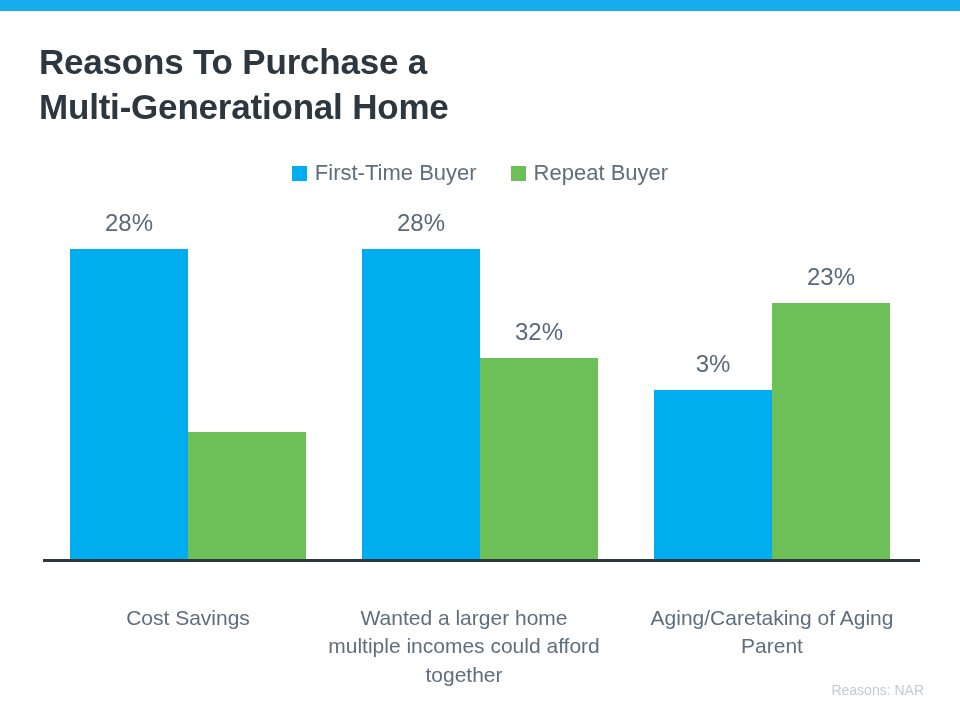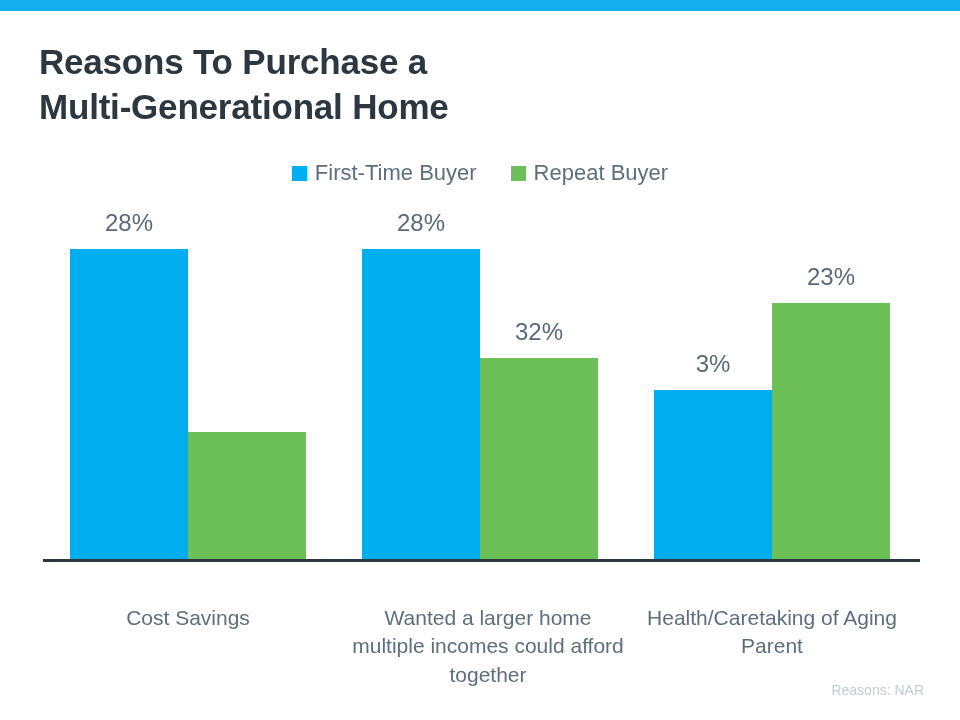--- a/index.html
+++ b/index.html
@@ -156,20 +156,20 @@
 
     <div class="bar" style="left:654px;width:118px;height:171px;background:#00ADEF"></div>
     <div class="bar-value" style="left:654px;width:118px;top:350px">3%</div>
 
     <div class="bar" style="left:772px;width:118px;height:258px;background:#6DC057"></div>
     <div class="bar-value" style="left:772px;width:118px;top:263px">23%</div>
 
     <div id="axis-line"></div>
 
     <div class="cat-label" style="left:68px;width:240px">Cost Savings</div>
-    <div class="cat-label" style="left:348px;width:280px">Wanted a larger home multiple incomes could afford together</div>
-    <div class="cat-label" style="left:640px;width:264px">Health/Caretaking of Aging Parent</div>
+    <div class="cat-label" style="left:324px;width:280px">Wanted a larger home multiple incomes could afford together</div>
+    <div class="cat-label" style="left:640px;width:264px">Aging/Caretaking of Aging Parent</div>
 
   </div>
 
   <div id="source">Reasons: NAR</div>
 
 </div>
 
 </body></html>

